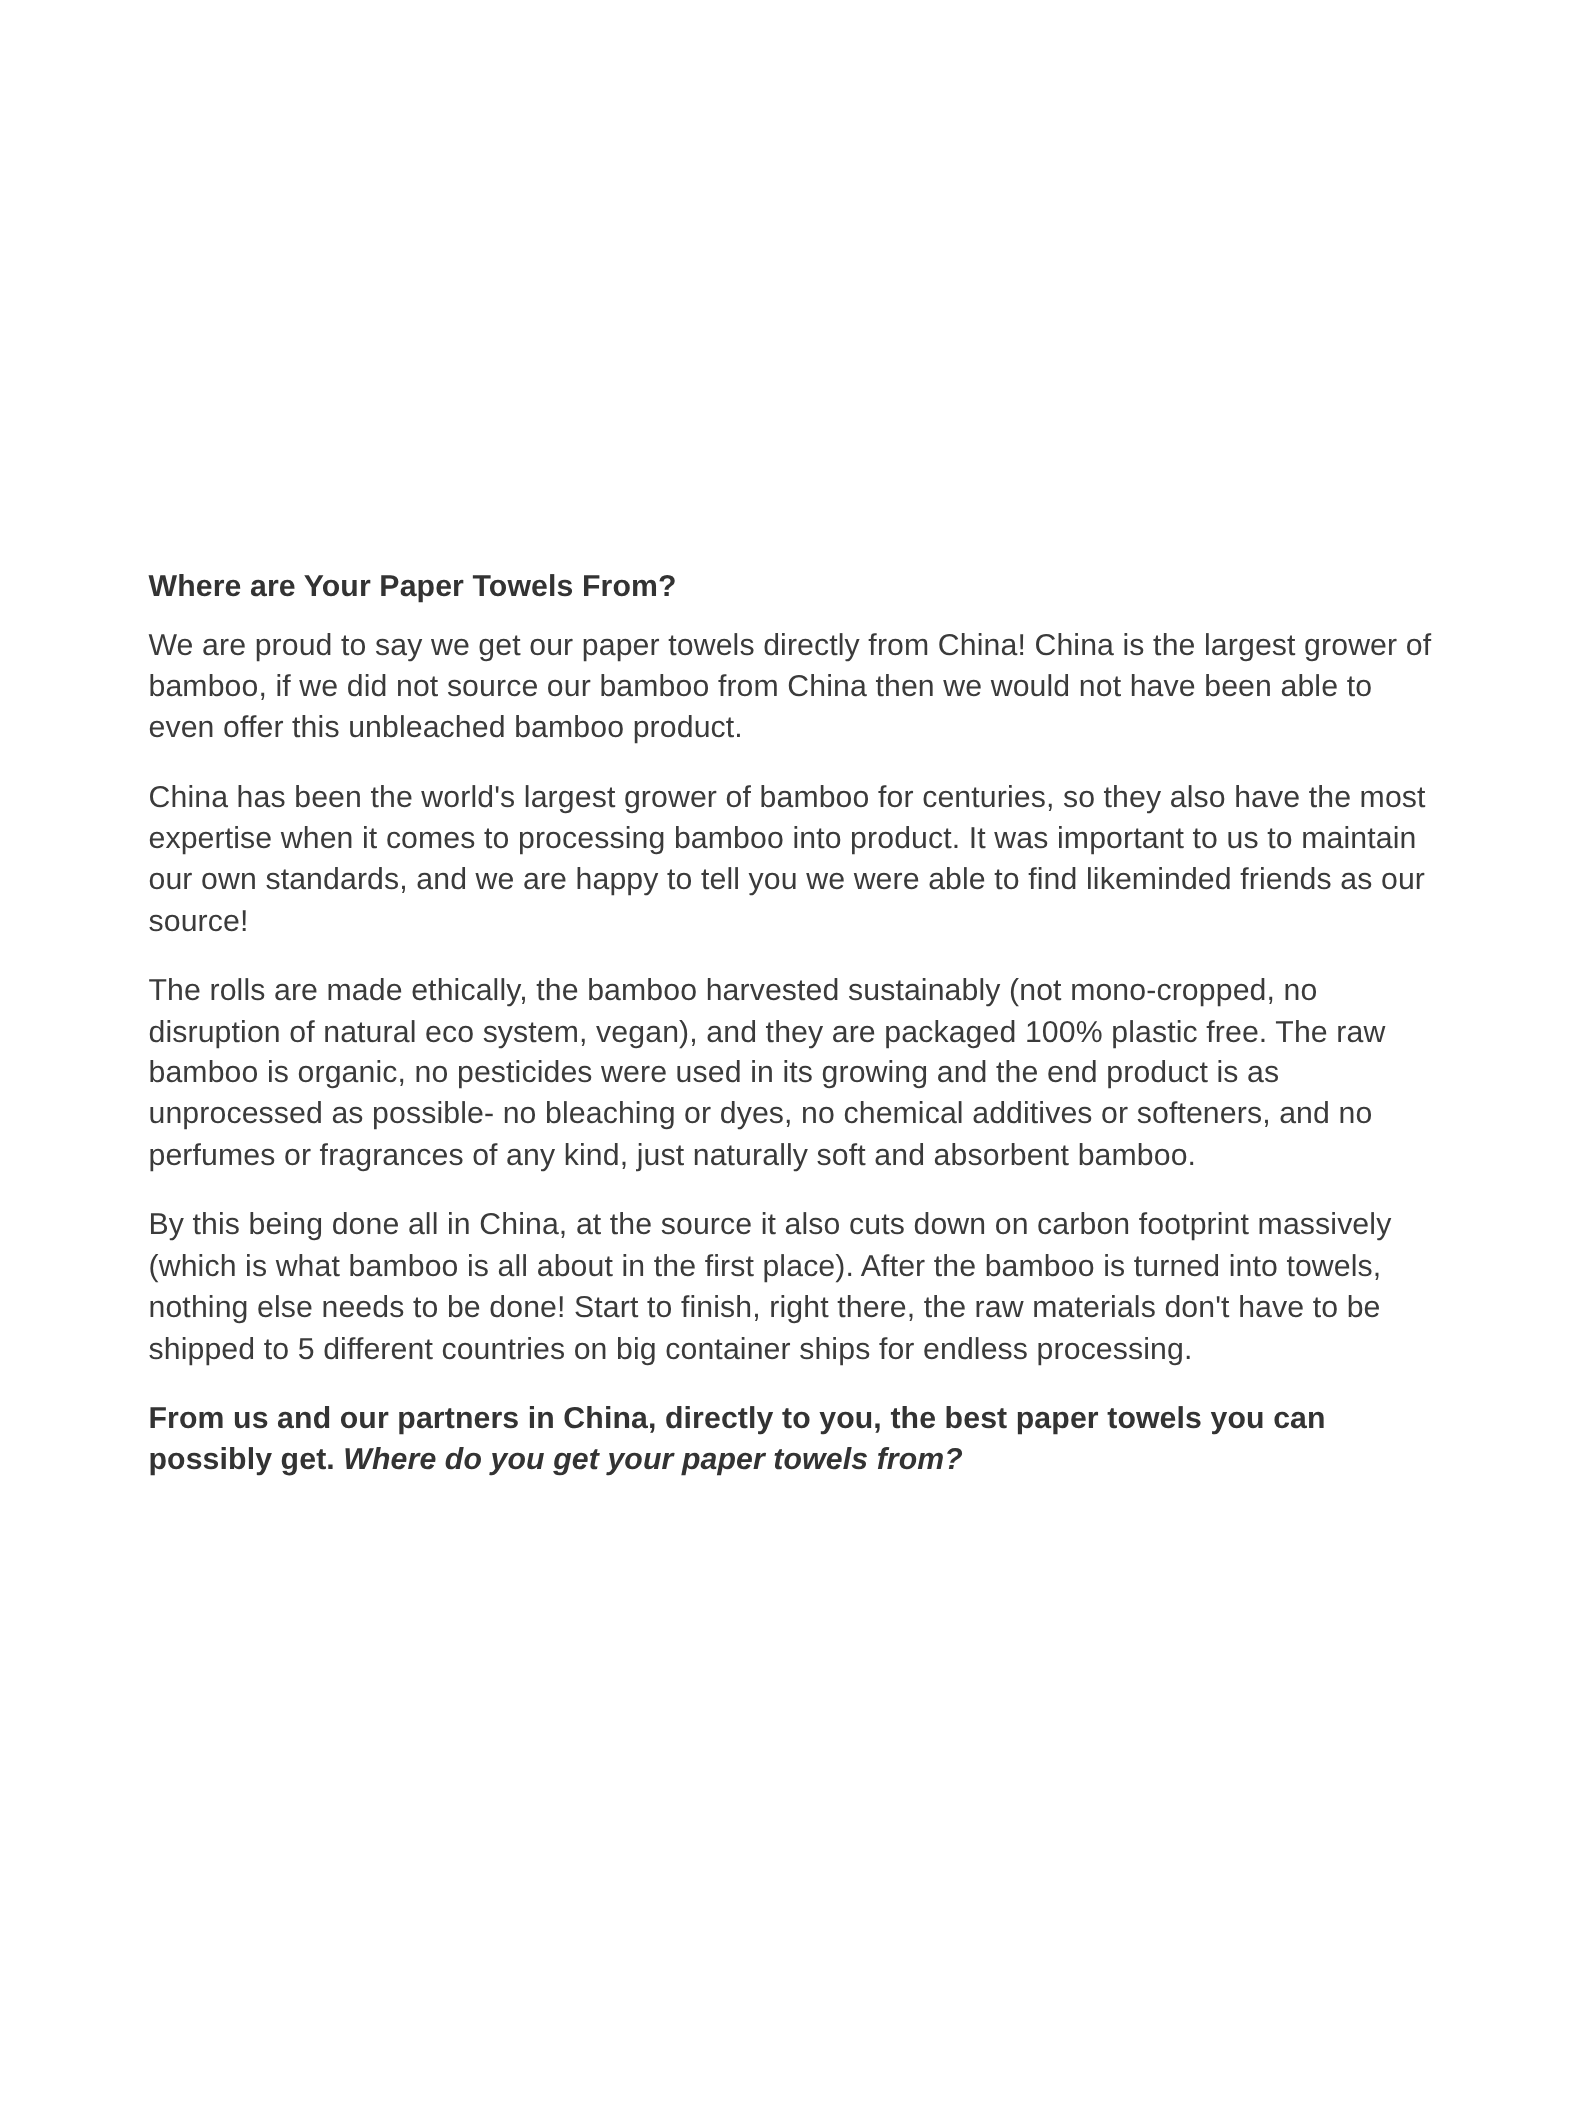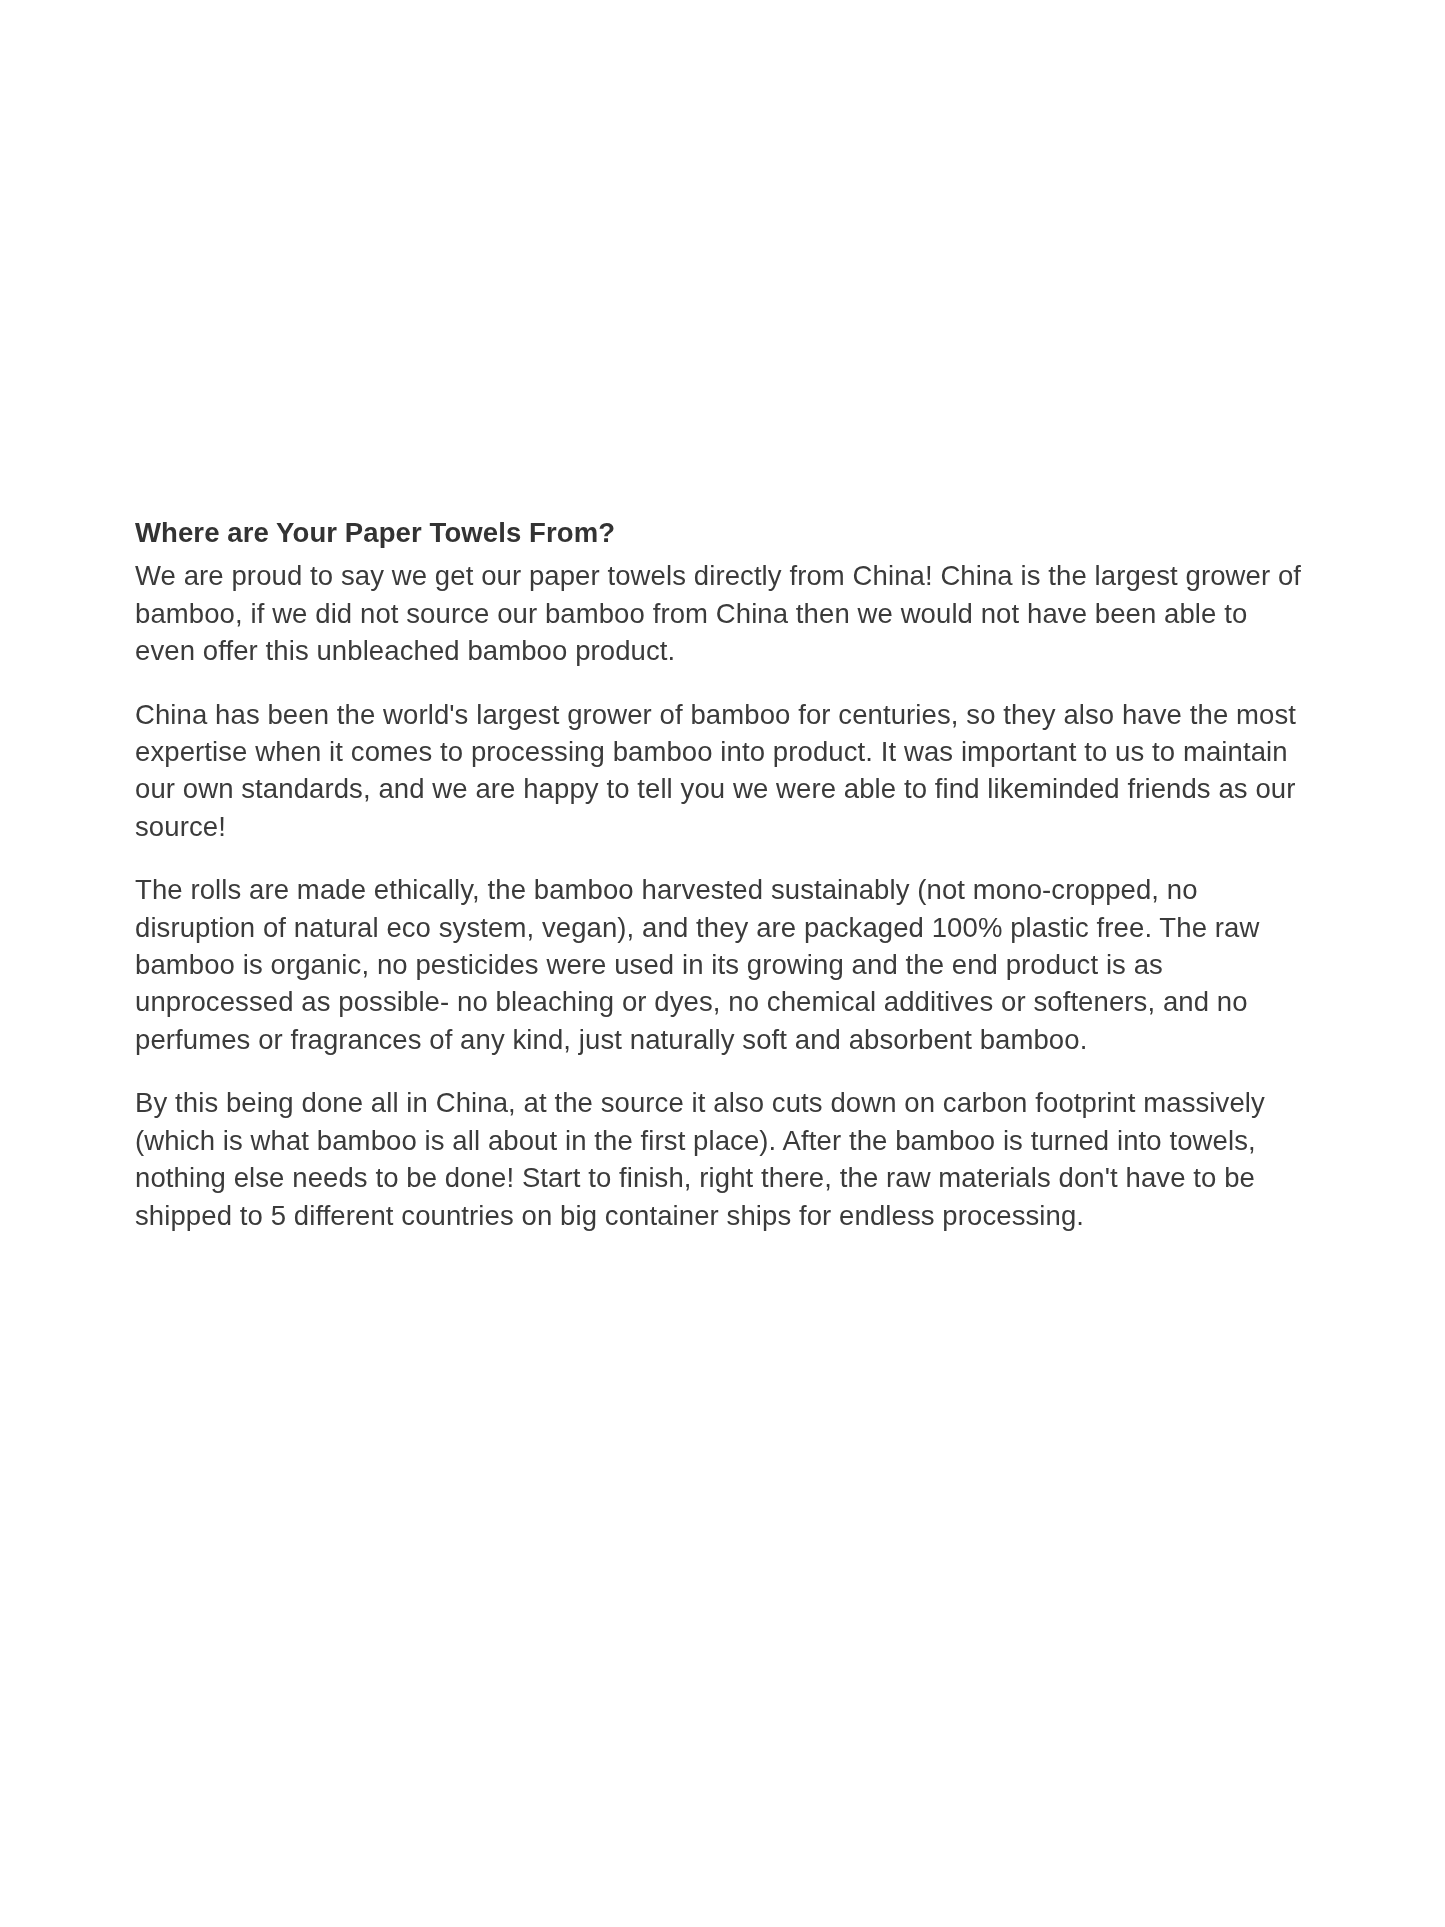--- a/index.html
+++ b/index.html
@@ -26,21 +26,21 @@
     font-size: 27.5px;
     line-height: 37.4px;
     font-weight: 700;
     color: #333333;
     margin: 0;
   }
   .content p {
     margin: 0 0 26px 0;
   }
   .content p.first {
-    margin-top: 6px;
+    margin-top: 16px;
   }
   .closing {
     font-weight: 700;
     color: #333333;
   }
   .closing .q {
     font-style: italic;
   }
 </style>
 </head>
@@ -50,13 +50,14 @@
   <h2>Where are Your Paper Towels From?</h2>
 
   <p class="first">We are proud to say we get our paper towels directly from China! China is the largest grower of bamboo, if we did not source our bamboo from China then we would not have been able to even offer this unbleached bamboo product.</p>
 
   <p>China has been the world's largest grower of bamboo for centuries, so they also have the most expertise when it comes to processing bamboo into product. It was important to us to maintain our own standards, and we are happy to tell you we were able to find likeminded friends as our source!</p>
 
   <p>The rolls are made ethically, the bamboo harvested sustainably (not mono-cropped, no disruption of natural eco system, vegan), and they are packaged 100% plastic free. The raw bamboo is organic, no pesticides were used in its growing and the end product is as unprocessed as possible- no bleaching or dyes, no chemical additives or softeners, and no perfumes or fragrances of any kind, just naturally soft and absorbent bamboo.</p>
 
   <p>By this being done all in China, at the source it also cuts down on carbon footprint massively (which is what bamboo is all about in the first place). After the bamboo is turned into towels, nothing else needs to be done! Start to finish, right there, the raw materials don't have to be shipped to 5 different countries on big container ships for endless processing.</p>
 
+  <p class="closing"><span>From us and our partners in China, directly to you, the best paper towels you can possibly get. </span><span class="q">Where do you get your paper towels from?</span></p>
 </main>
 
 </body></html>

